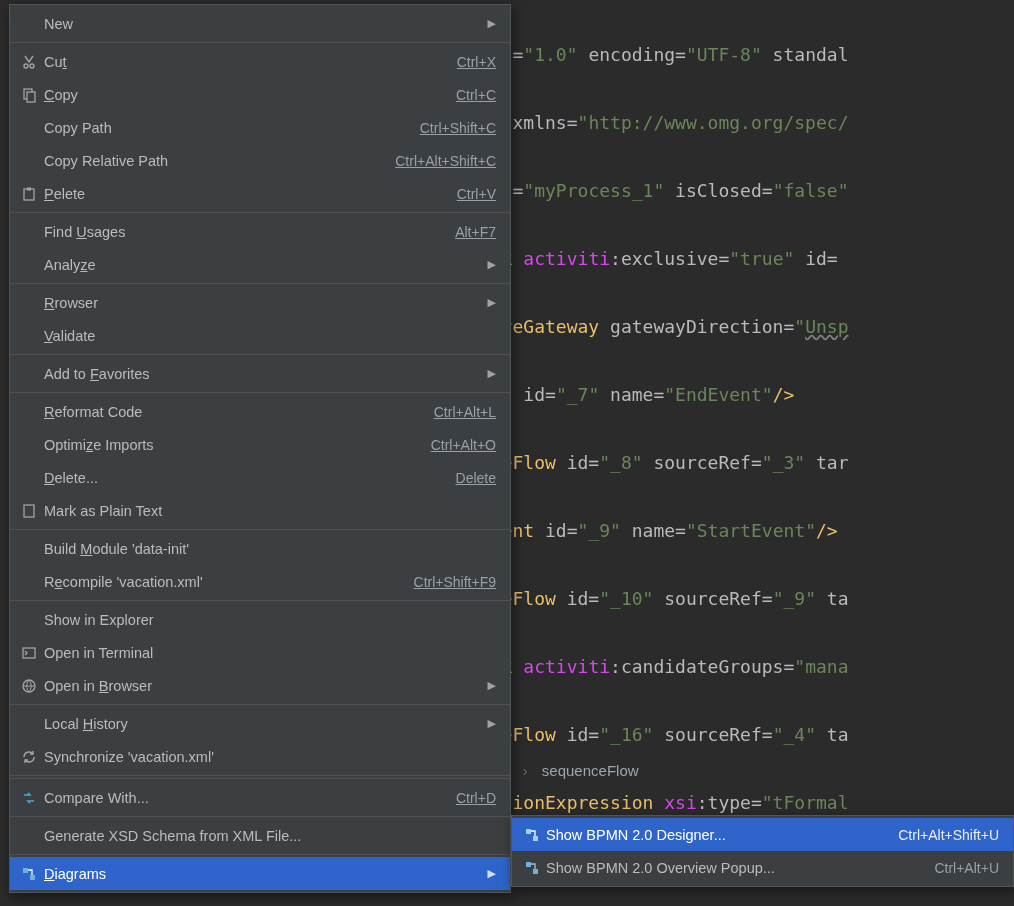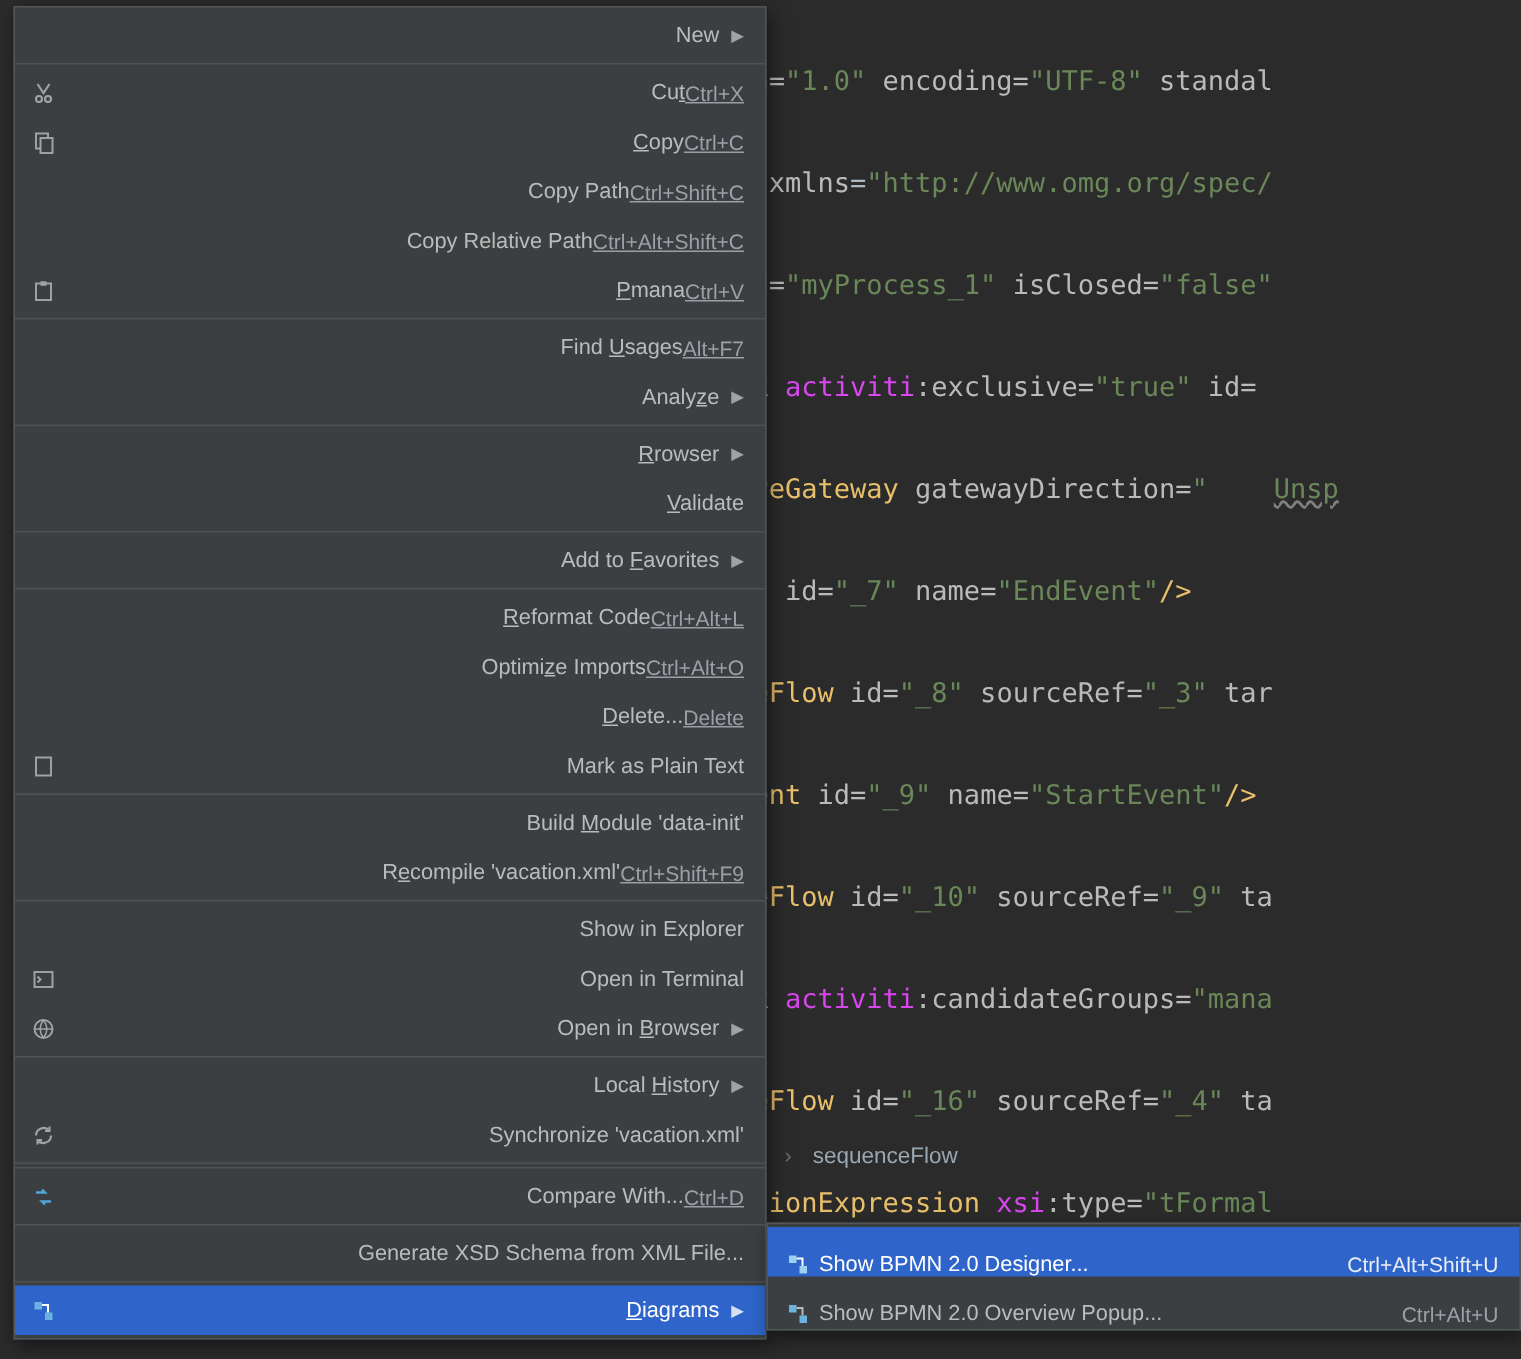--- a/index.html
+++ b/index.html
@@ -24,21 +24,21 @@
     line-height: 34px;
     white-space: pre;
     color: #a9b7c6;
   }
   .editor .line { padding-left: 480px; }
   .tok-tag   { color: #e8bf6a; }
   .tok-attr  { color: #bababa; }
   .tok-ns    { color: #d946ef; }
   .tok-op    { color: #a9b7c6; }
   .tok-str   { color: #6a8759; }
-  .tok-undl  { text-decoration: underline wavy #808080; margin-left: 44px; }
+  .tok-undl  { text-decoration: underline wavy #808080; }
 
   .breadcrumb {
     position: absolute;
     left: 478px;
     top: 752px;
     height: 36px;
     display: flex;
     align-items: center;
     gap: 14px;
     color: #9aa7b0;
@@ -58,40 +58,40 @@
   }
   .ctx-row {
     display: flex;
     align-items: center;
     height: 33px;
     padding: 0 14px 0 4px;
     color: #bbbbbb;
     cursor: default;
   }
   .ctx-row .icon-slot { width: 30px; display:flex; align-items:center; justify-content:center; }
-  .ctx-row .label { flex: 1; text-align: right; }
+  .ctx-row .label { flex: 1; }
   .ctx-row .label .mn { text-decoration: underline; }
   .ctx-row .short { color: #9aa0a6; font-size: 14px; text-decoration: underline; }
   .ctx-row .sub-arrow { margin-left: 8px; font-size: 11px; opacity:.8; }
   .ctx-sep { height: 1px; background: #515151; margin: 2px 0; }
   .ctx-row.highlight { background: #2f65ca; color: #ffffff; }
 
   .sub-menu {
     position: absolute;
     left: 511px;
     top: 815px;
     width: 503px;
     background: #3c3f41;
     border: 1px solid #515658;
     box-shadow: 2px 4px 12px rgba(0,0,0,.5);
     padding: 2px 0;
   }
   .sub-row {
     display: flex;
-    align-items: flex-end;
+    align-items: center;
     height: 33px;
     padding: 0 14px 0 6px;
     color: #bbbbbb;
   }
   .sub-row .icon-slot { width: 28px; display:flex; align-items:center; justify-content:center; }
   .sub-row .label { flex:1; }
   .sub-row .short { color:#9aa0a6; font-size:14px; }
   .sub-row.highlight { background:#2f65ca; color:#fff; }
   .sub-row.highlight .short { color:#e8edf5; }
 
@@ -175,21 +175,21 @@
     <span class="short">Ctrl+Alt+Shift+C</span>
   </div>
 
   <div class="ctx-row">
     <span class="icon-slot">
         <svg width="16" height="16" viewBox="0 0 16 16">
           <rect x="3" y="3" width="10" height="11" stroke="#a3a3a3" fill="none" stroke-width="1.3"></rect>
           <rect x="6" y="1.5" width="4" height="3" fill="#a3a3a3"></rect>
         </svg>
       </span>
-    <span class="label"><span class="mn">P</span><span>mana</span></span>
+    <span class="label"><span class="mn">P</span><span>elete</span></span>
     <span class="short">Ctrl+V</span>
   </div>
 
   <div class="ctx-sep"></div>
 
   <div class="ctx-row">
     <span class="icon-slot"></span>
     <span class="label"><span>Find </span><span class="mn">U</span><span>sages</span></span>
     <span class="short">Alt+F7</span>
   </div>

